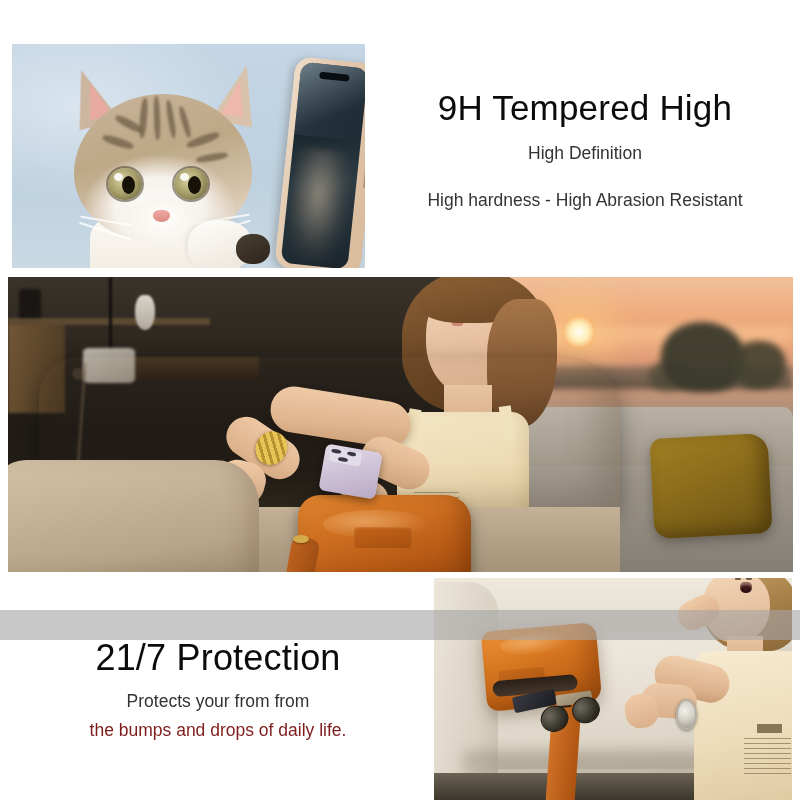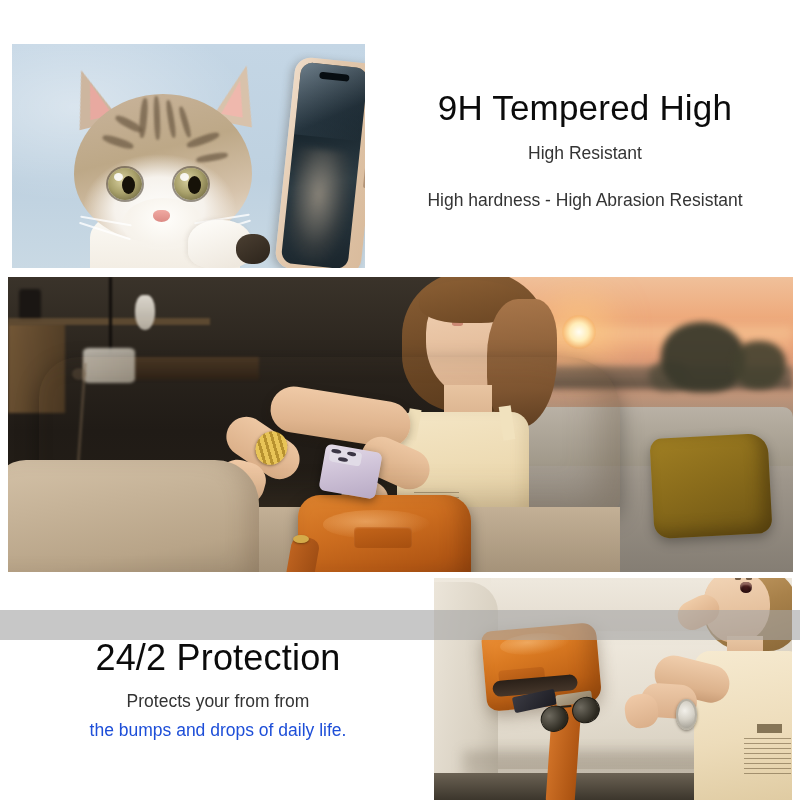--- a/index.html
+++ b/index.html
@@ -497,21 +497,21 @@
     text-align: center;
   }
   .prot-title {
     font-size: 36px; font-weight: 400; color: #0b0b0b;
     letter-spacing: .2px; line-height: 1.12;
   }
   .prot-sub1 {
     margin-top: 12px; font-size: 17.5px; color: #333333; line-height: 1.35;
   }
   .prot-sub2 {
-    margin-top: 5px; font-size: 17.5px; color: #1d4ed8; line-height: 1.35;
+    margin-top: 5px; font-size: 17.5px; color: #7f1d1d; line-height: 1.35;
   }
 
   
   .panel-spill {
     position: absolute;
     left: 434px; top: 578px; width: 358px; height: 222px;
     overflow: hidden;
     background: #ded6c9;
   }
   .spill-bg {
@@ -739,21 +739,21 @@
         <span class="whisk w3"></span>
           <span class="whisk w4"></span>
       </div>
       <div class="cat-paw"></div>
       <div class="cat-paw-dark"></div>
     </div>
   </div>
 
   <div class="glass-text">
     <div class="glass-title">9H Tempered High</div>
-    <div class="glass-sub1">High Resistant</div>
+    <div class="glass-sub1">High Definition</div>
     <div class="glass-sub2">High hardness - High Abrasion Resistant</div>
   </div>
 
   <div class="panel-room">
     <div class="room-interior">
       <div class="room-jar"></div>
       <div class="room-cabinet"></div>
       <div class="room-shelf"></div>
       <div class="room-post"></div>
       <div class="room-vase"></div>
@@ -818,21 +818,21 @@
     </div>
     <div class="bag">
       <div class="bag-gleam"></div>
       <div class="bag-tab"></div>
       <div class="bag-strap"></div>
       <div class="bag-ring"></div>
     </div>
   </div>
 
   <div class="prot-text">
-    <div class="prot-title">24/2 Protection</div>
+    <div class="prot-title">21/7 Protection</div>
     <div class="prot-sub1">Protects your from from</div>
     <div class="prot-sub2">the bumps and drops of daily life.</div>
   </div>
 
   <div class="panel-spill">
     <div class="spill-bg"></div>
     <div class="spill-cushion-top"></div>
     <div class="spill-cushion-seat"></div>
     <div class="spill-arm-couch"></div>
     <div class="spill-shadow"></div>

